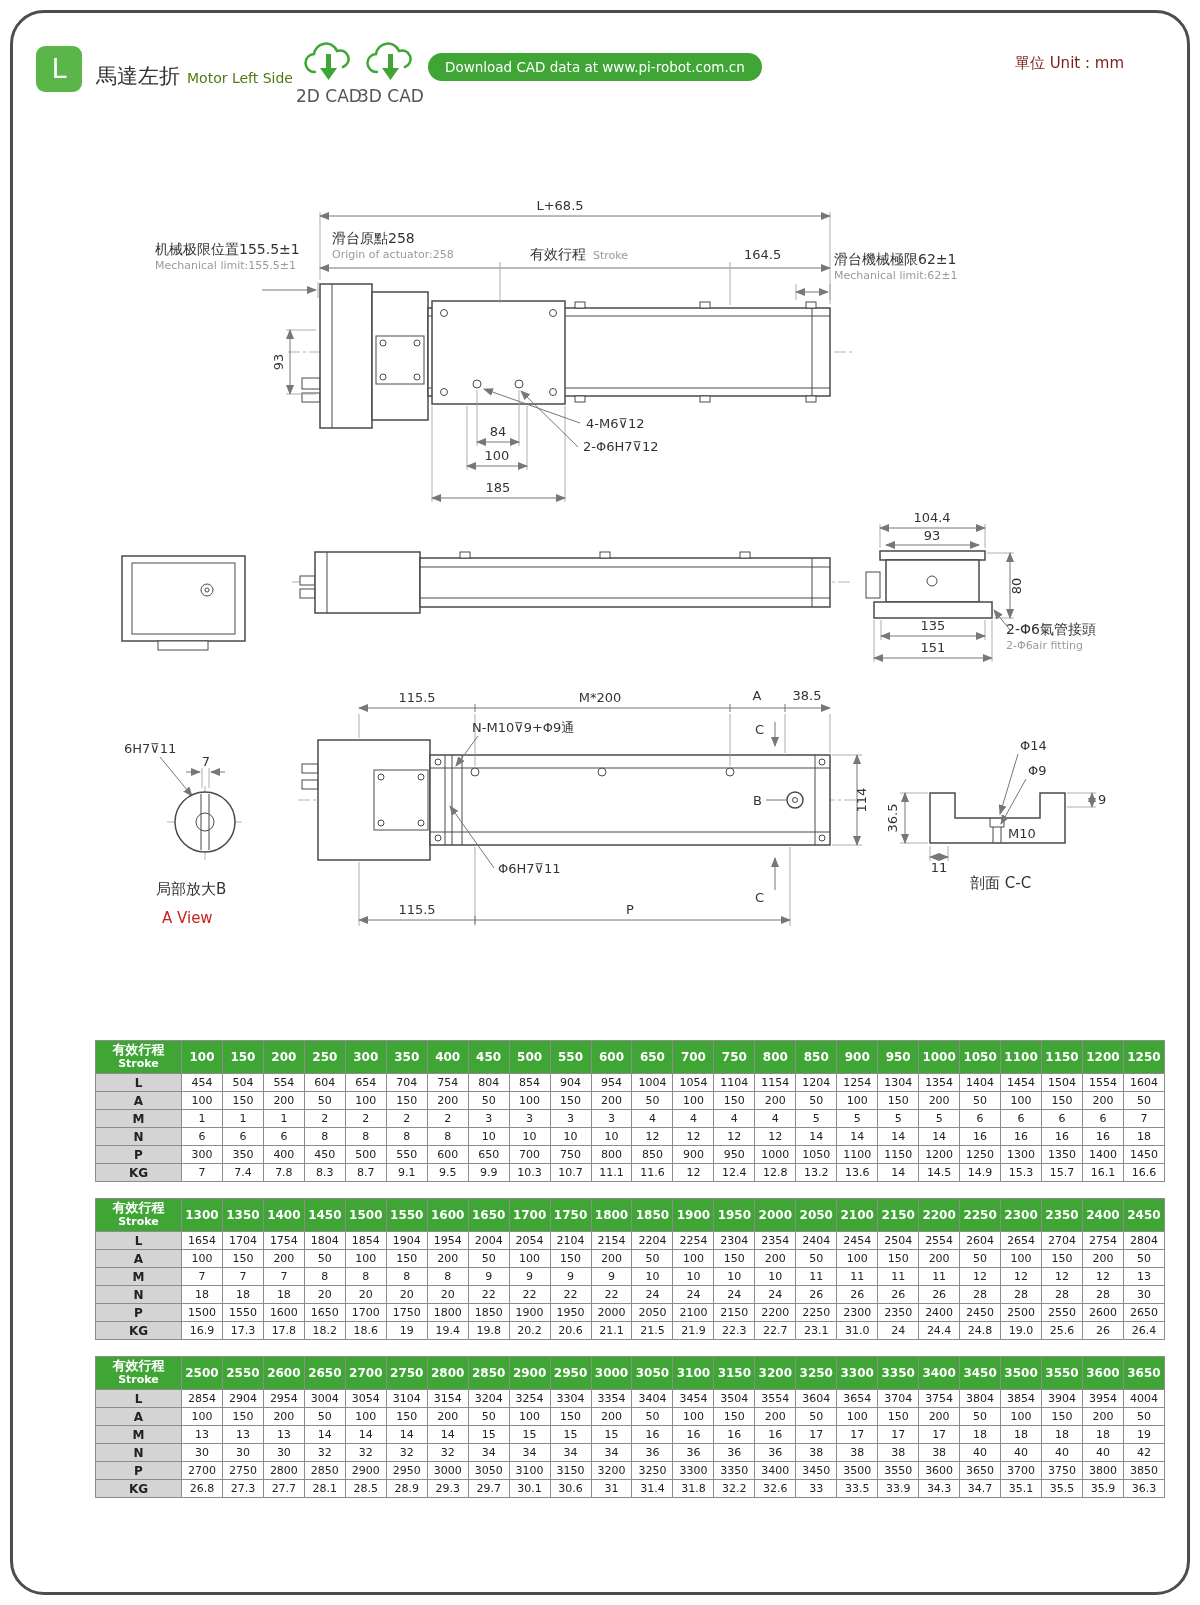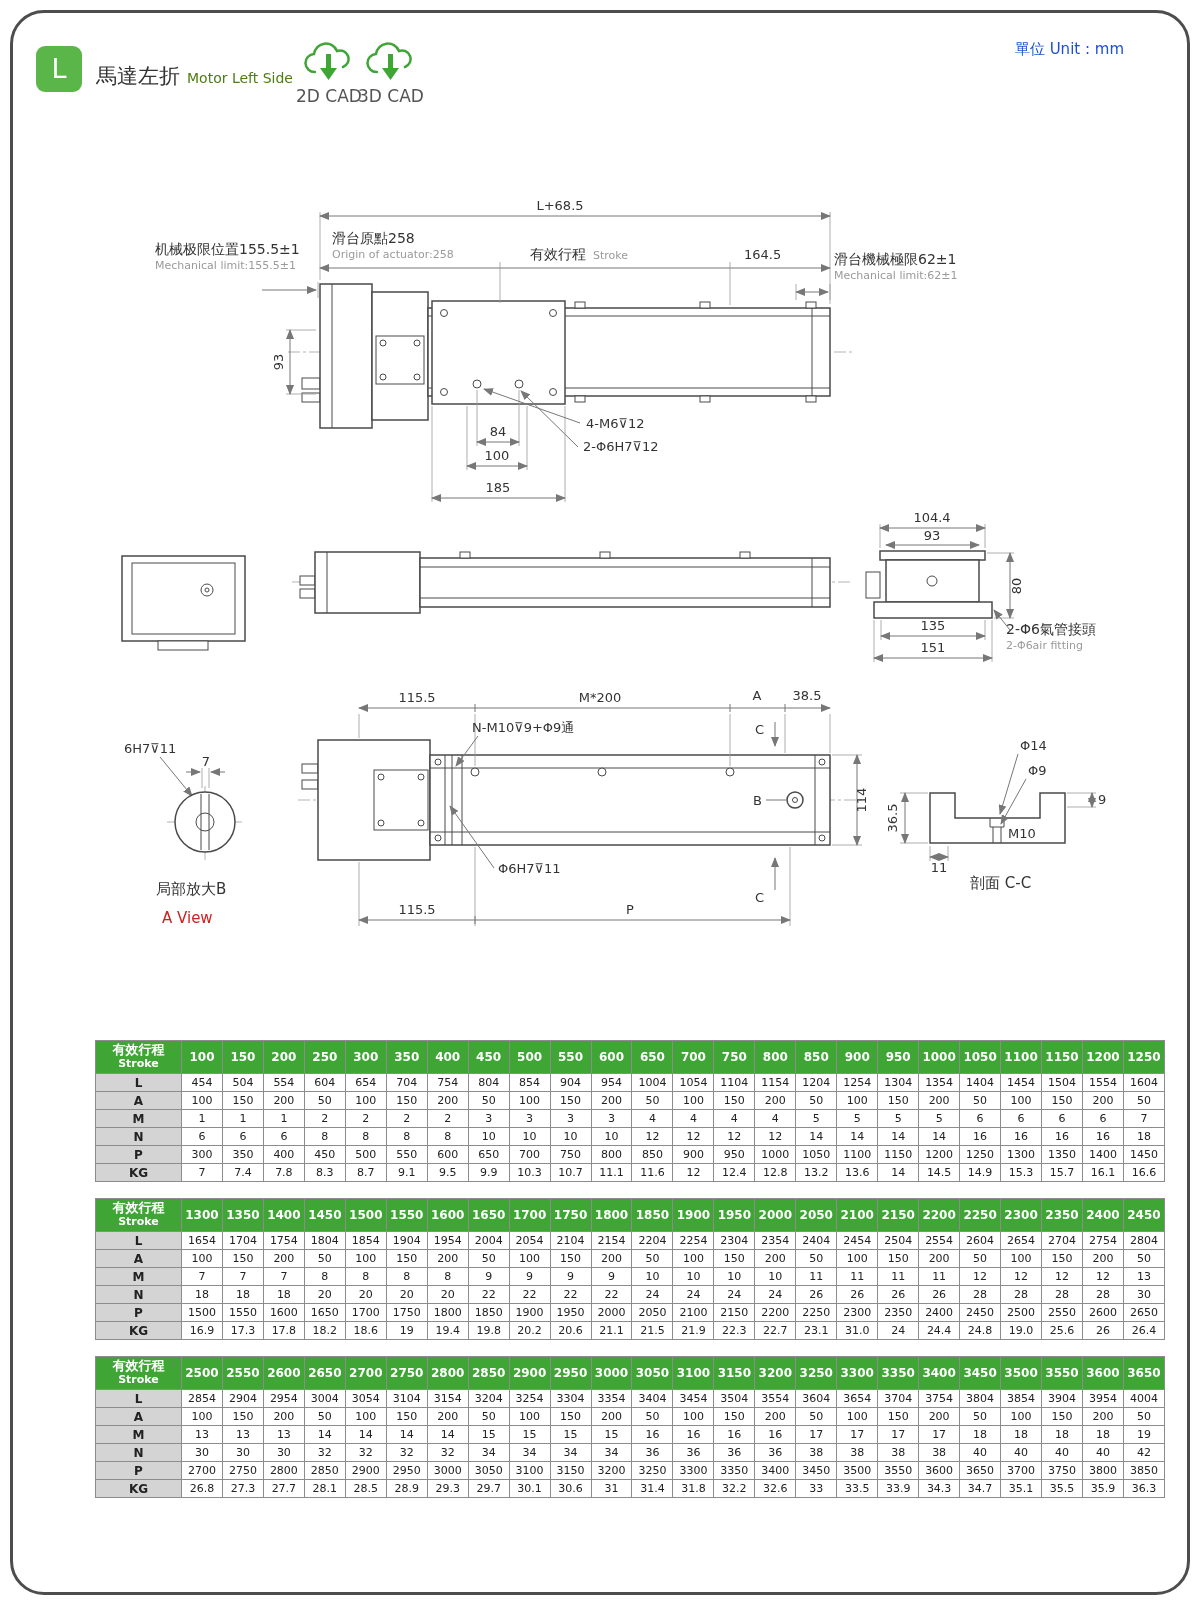--- a/index.html
+++ b/index.html
@@ -12,21 +12,21 @@
   .badge { position:absolute; left:36px; top:46px; width:46px; height:46px; background:#5bb64a;
            color:#fff; border-radius:9px; font-size:27px; text-align:center; line-height:46px; }
   .titles { position:absolute; left:96px; top:62px; white-space:nowrap; }
   .title-zh { font-size:21px; color:#333;text-align:center; }
   .title-en { font-size:14px; color:#4d7c0f; margin-left:7px; }
   .cad { position:absolute; top:42px; width:66px; text-align:center; }
   .cad-2d { left:296px; } .cad-3d { left:358px; }
   .cad-label { font-size:17px; color:#555; }
   .dl-btn { position:absolute; left:428px; top:53px; height:28px; line-height:28px; padding:0 17px;
             background:#3fa535; color:#fff; font-size:13.5px; border-radius:14px; white-space:nowrap; }
-  .unit { position:absolute; right:76px; top:40px; font-size:15px; color:#1d4ed8; }
+  .unit { position:absolute; right:76px; top:54px; font-size:15px; color:#7f1d1d; }
 
   
   svg.draw { position:absolute; left:0; }
   #d1 { top:185px; } #d2 { top:505px; } #d3 { top:685px; }
   svg text { font-family:"DejaVu Sans","Liberation Sans",sans-serif; }
   .s  { fill:#fff; stroke:#4a4a4a; stroke-width:1.5; }
   .sf { fill:#fff; stroke:#4a4a4a; stroke-width:1; }
   .s2 { fill:none; stroke:#4a4a4a; stroke-width:1; }
   .dim { stroke:#777; stroke-width:1; fill:none; }
   .ext { stroke:#999; stroke-width:0.8; }
@@ -69,20 +69,21 @@
   </div>
   <div class="cad cad-3d">
     <svg width="56" height="40" viewBox="0 0 56 40">
       <path d="M14,30 a9,9 0 0,1 -1,-18 a12,12 0 0,1 23,-3 a8.5,8.5 0 0,1 6,16" fill="none" stroke="#3fa535" stroke-width="2.5" stroke-linecap="round"></path>
       <rect x="25" y="12" width="5" height="15" fill="#3fa535"></rect>
       <path d="M19,26 L36,26 L27.5,38 Z" fill="#3fa535"></path>
     </svg>
     <div class="cad-label">3D CAD</div>
   </div>
 
+  <div class="dl-btn">Download CAD data at www.pi-robot.com.cn</div>
   <div class="unit">單位 Unit : mm</div>
 
   <svg id="d1" class="draw" width="1200" height="330" viewBox="0 185 1200 330">
     <defs>
       <marker id="ar1" viewBox="0 0 10 8" refX="9" refY="4" markerWidth="10" markerHeight="8" orient="auto-start-reverse">
         <path d="M0,0 L10,4 L0,8 Z" fill="#777"></path>
       </marker>
     </defs>
 
     <g>

